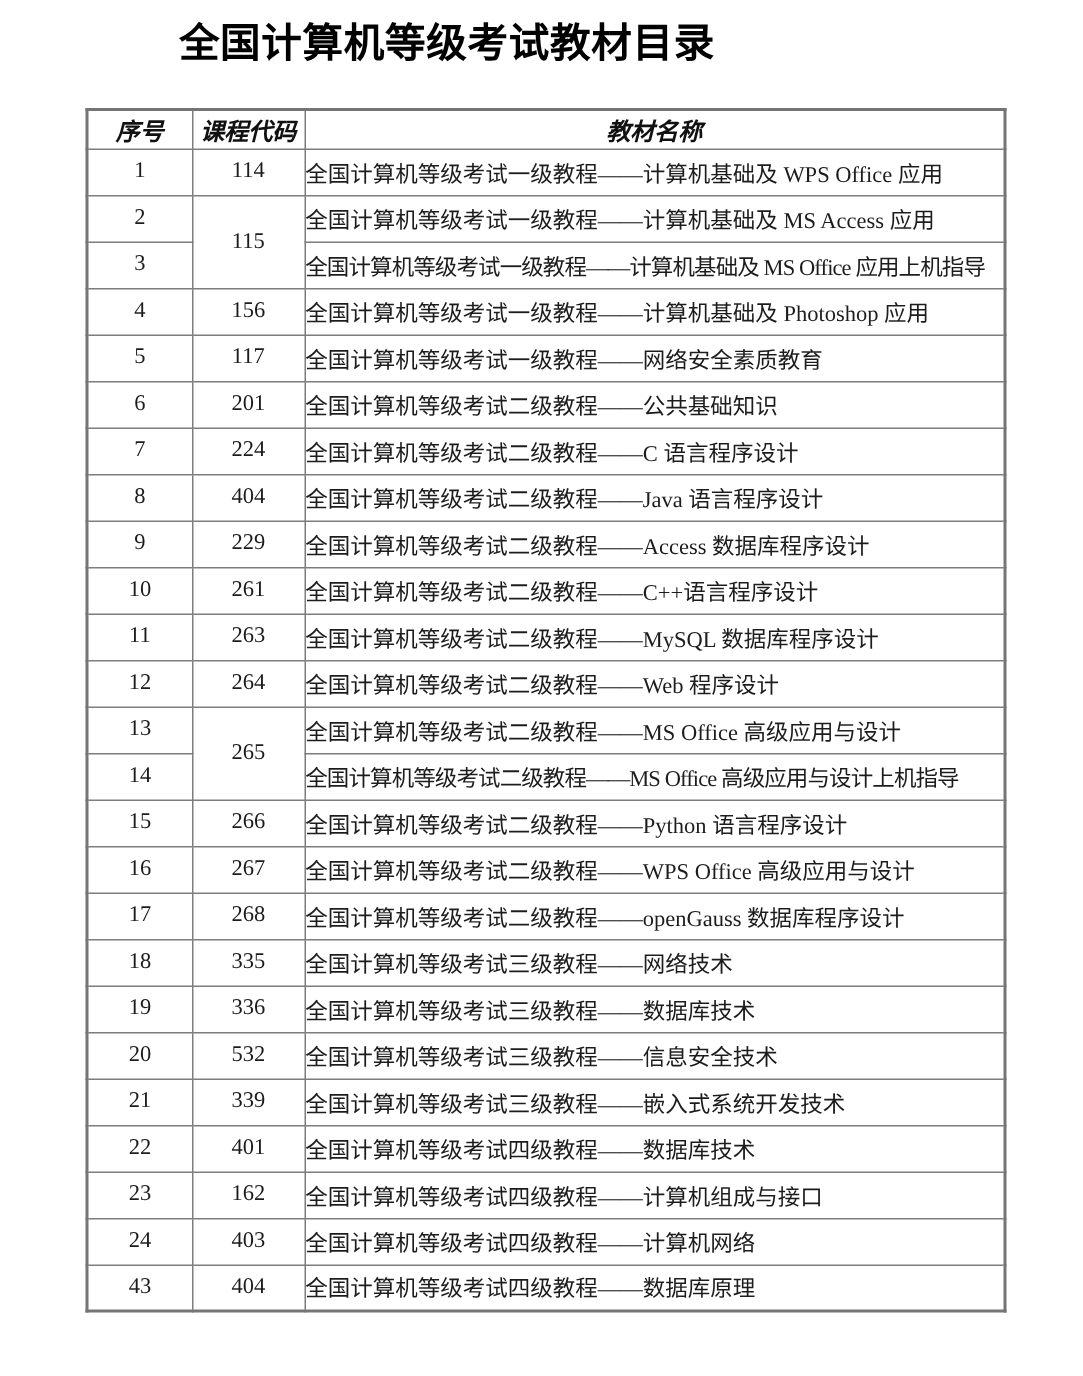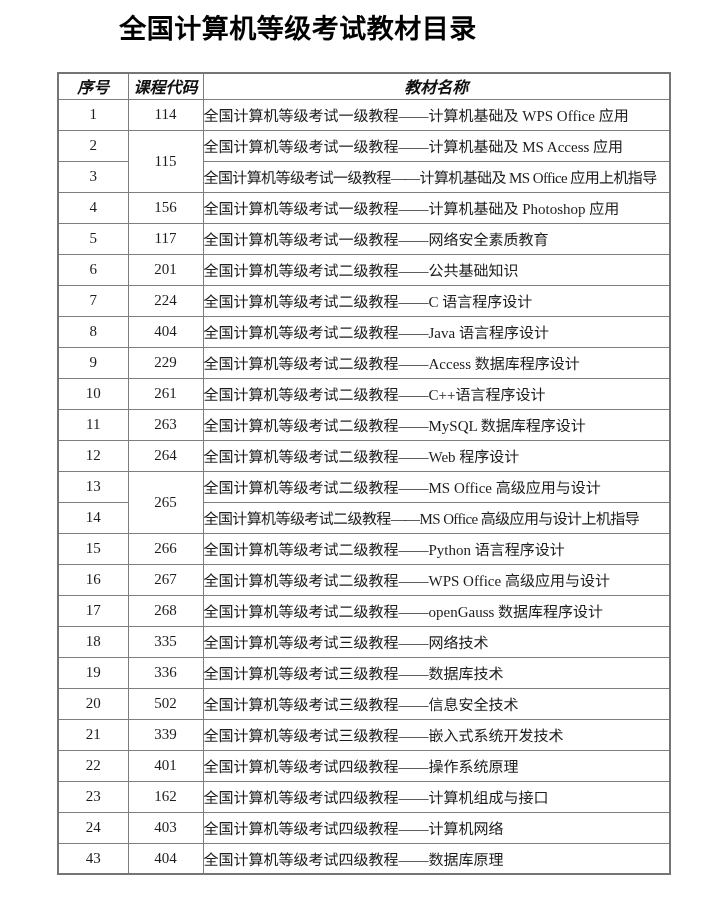--- a/index.html
+++ b/index.html
@@ -189,32 +189,32 @@
           <td class="cell-code">335</td>
           <td class="cell-name">全国计算机等级考试三级教程——网络技术</td>
         </tr>
         <tr>
           <td class="cell-no">19</td>
           <td class="cell-code">336</td>
           <td class="cell-name">全国计算机等级考试三级教程——数据库技术</td>
         </tr>
         <tr>
           <td class="cell-no">20</td>
-          <td class="cell-code">502</td>
+          <td class="cell-code">532</td>
           <td class="cell-name">全国计算机等级考试三级教程——信息安全技术</td>
         </tr>
         <tr>
           <td class="cell-no">21</td>
           <td class="cell-code">339</td>
           <td class="cell-name">全国计算机等级考试三级教程——嵌入式系统开发技术</td>
         </tr>
         <tr>
           <td class="cell-no">22</td>
           <td class="cell-code">401</td>
-          <td class="cell-name">全国计算机等级考试四级教程——操作系统原理</td>
+          <td class="cell-name">全国计算机等级考试四级教程——数据库技术</td>
         </tr>
         <tr>
           <td class="cell-no">23</td>
           <td class="cell-code">162</td>
           <td class="cell-name">全国计算机等级考试四级教程——计算机组成与接口</td>
         </tr>
         <tr>
           <td class="cell-no">24</td>
           <td class="cell-code">403</td>
           <td class="cell-name">全国计算机等级考试四级教程——计算机网络</td>

